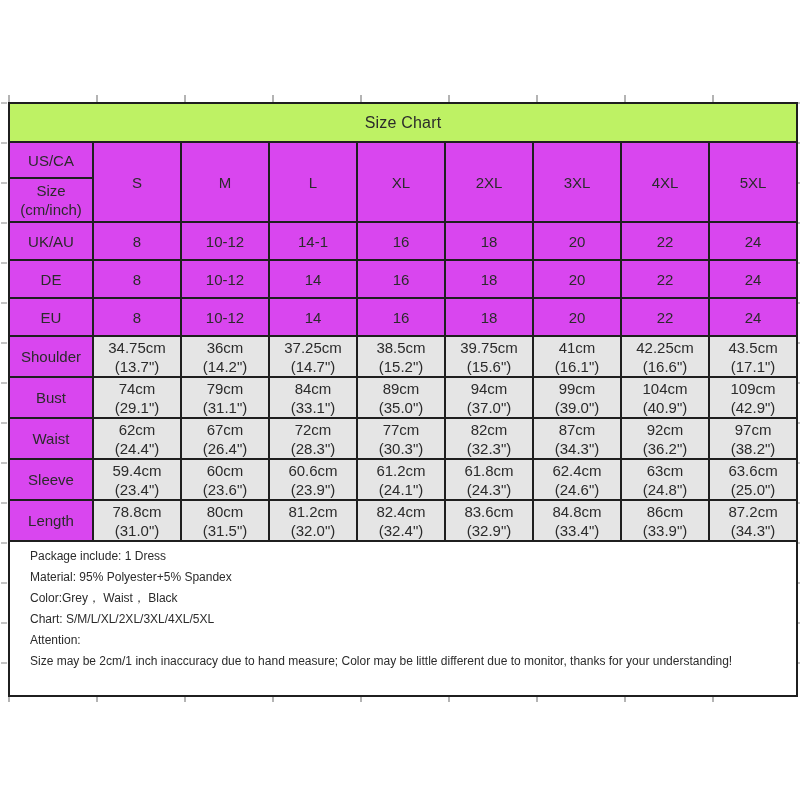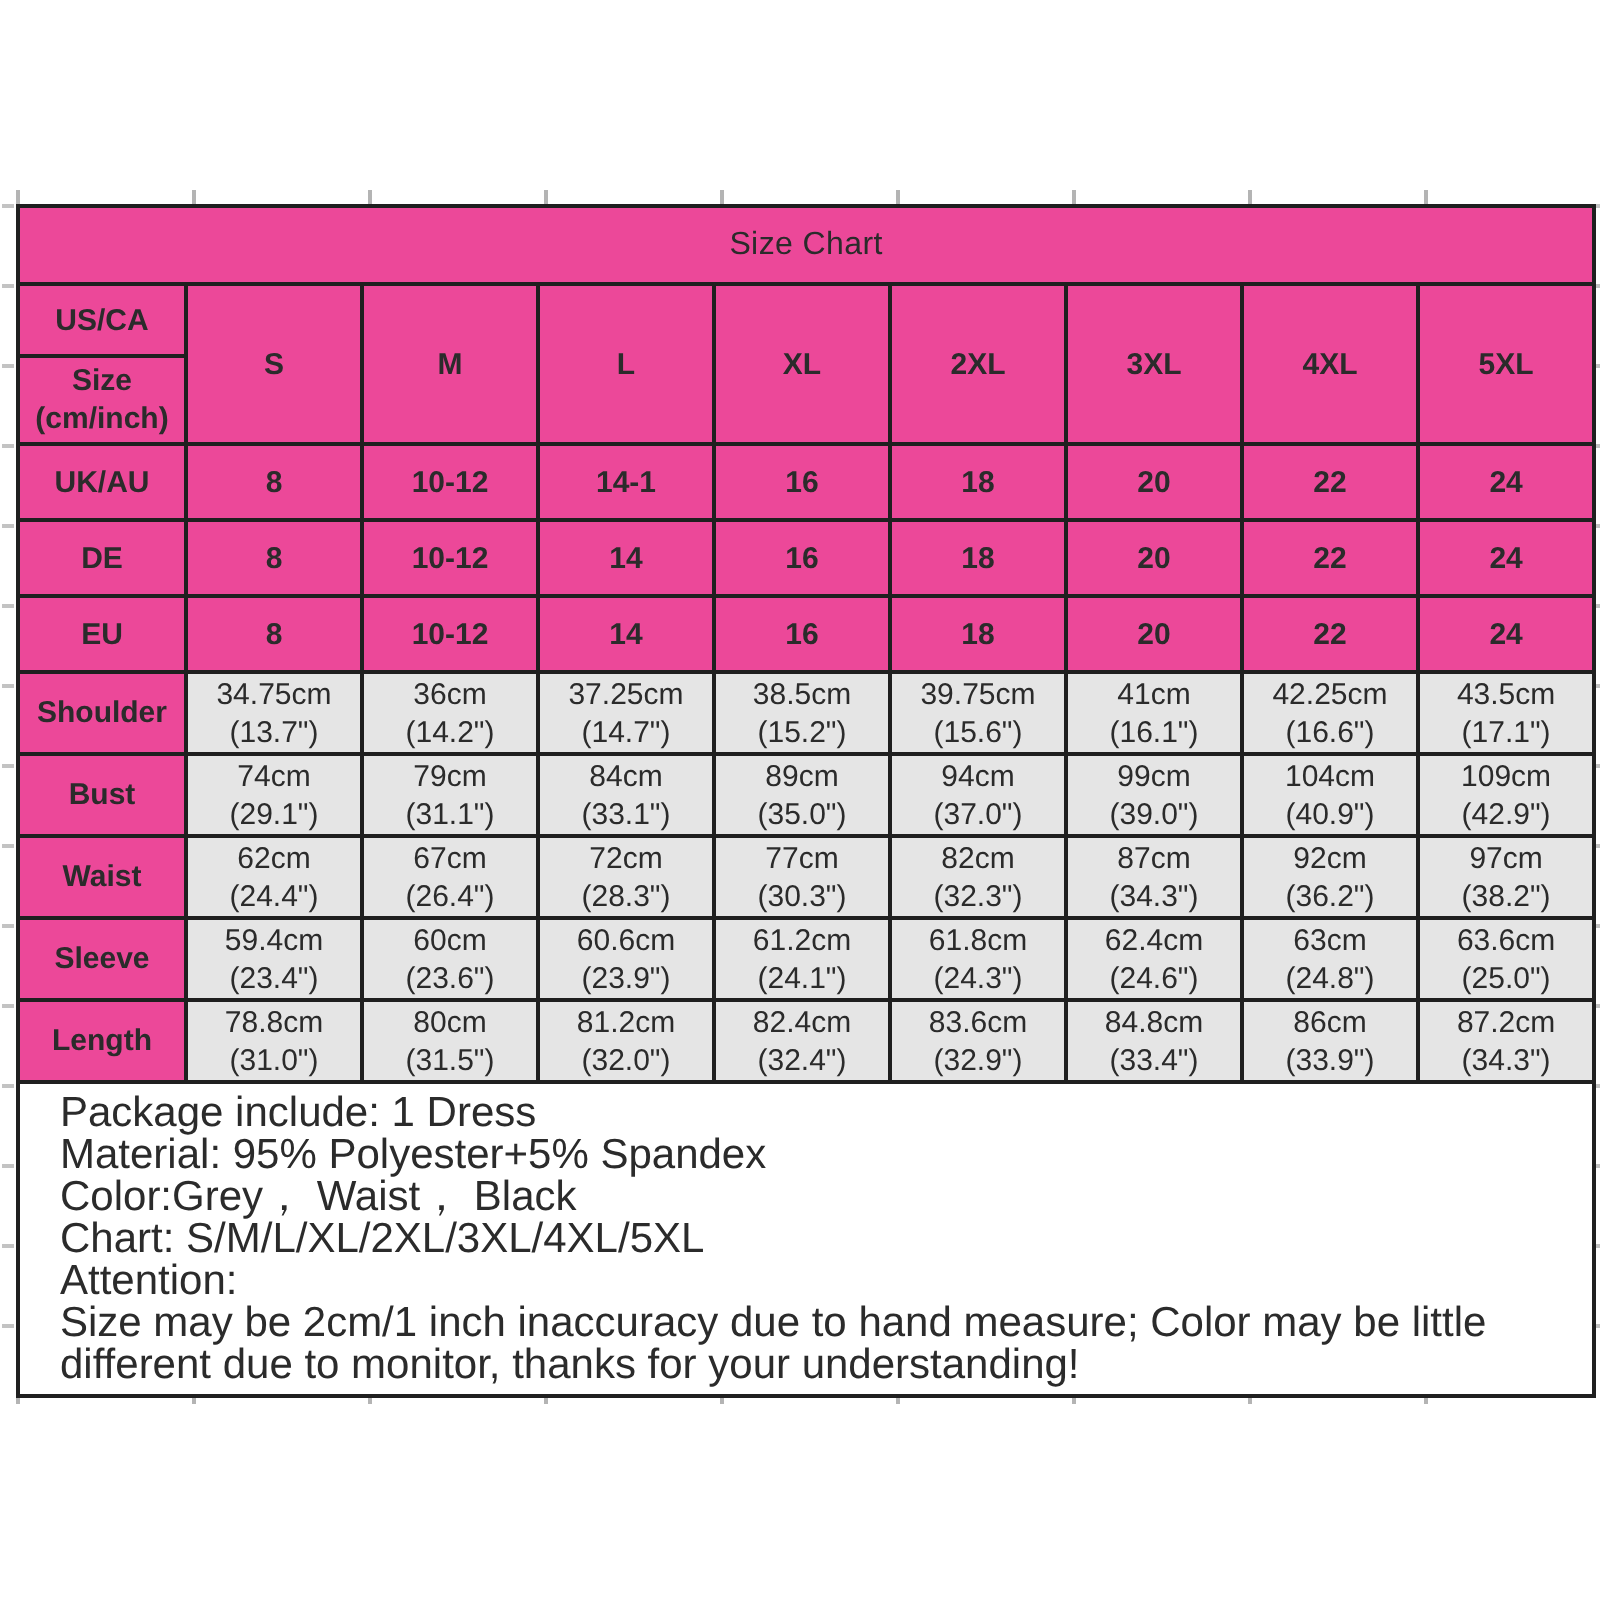--- a/index.html
+++ b/index.html
@@ -38,37 +38,37 @@
     border: 2px solid #1f1f1f;
     text-align: center;
     vertical-align: middle;
     font-size: 15px;
     padding: 0;
     overflow: hidden;
   }
   .size-chart col.c-label { width: 84px; }
   .size-chart col.c-size  { width: 88px; }
 
-  .hd { background: #ec4899; font-weight: bold; }      
+  .hd { background: #d946ef; }      
   .wh { background: #e5e5e5; }      
 
-  tr.r-title td { height: 37px; font-size: 16px; background: #ec4899; letter-spacing: .2px; }
+  tr.r-title td { height: 37px; font-size: 16px; background: #bef264; letter-spacing: .2px; }
   tr.r-usca td.lbl { height: 34px; }
   tr.r-sizehdr td.lbl { height: 42px; line-height: 19px; margin-left: 25px; }
   tr.r-region td { height: 36px; }
   tr.r-meas td { height: 39px; line-height: 19px; }
   tr.r-meas td .line { display: block; }
 
   tr.r-notes td {
     background: #ffffff;
     text-align: left;
     vertical-align: top;
     padding: 4px 8px 4px 20px;
     height: 145px;
-    font-size: 21px;
+    font-size: 12px;
     line-height: 21px;
   }
   .note-line { display: block; }
 </style>
 </head>
 <body>
 
 <div class="canvas">
 
   <div class="ticks ticks-top"></div>

